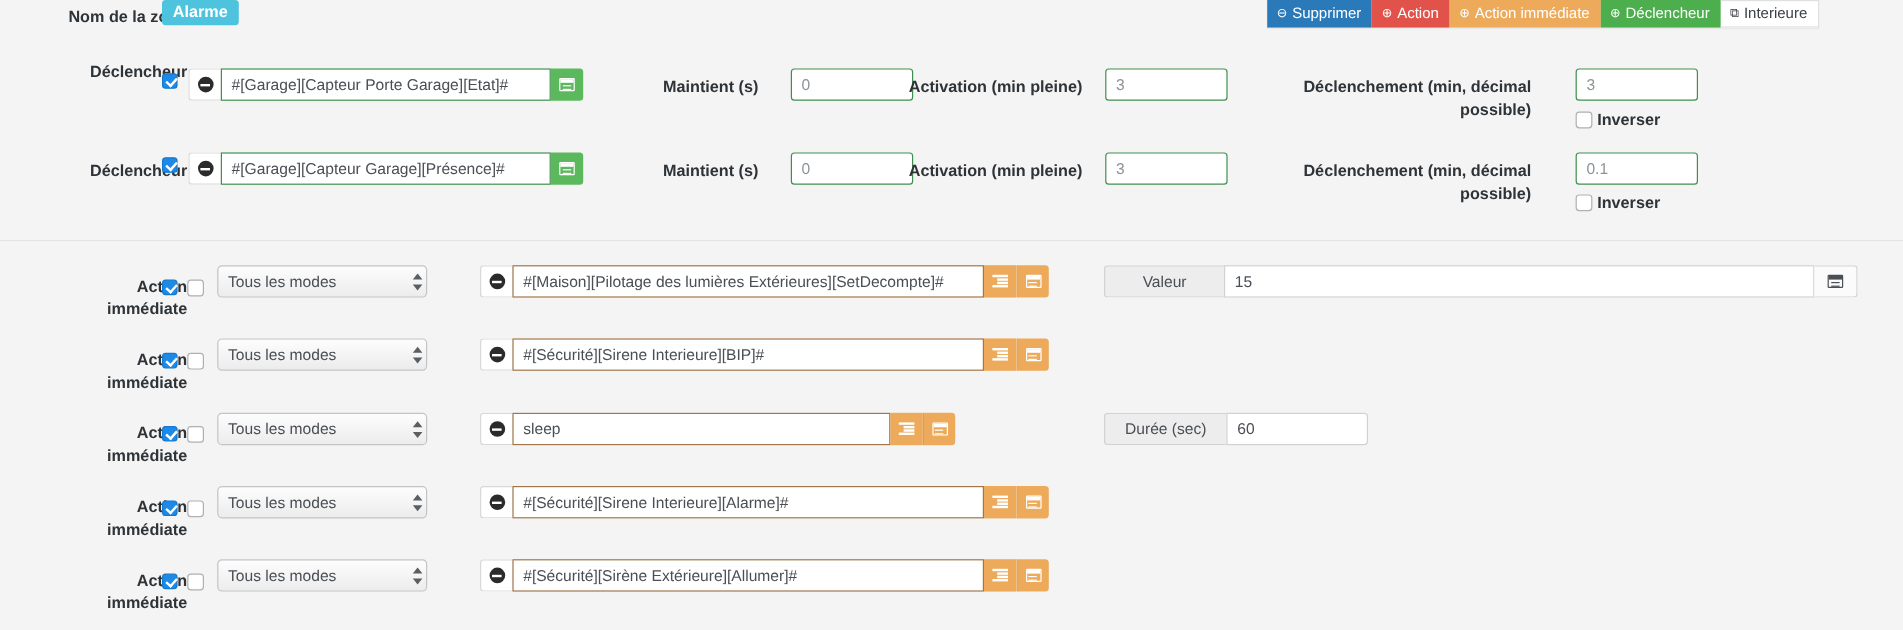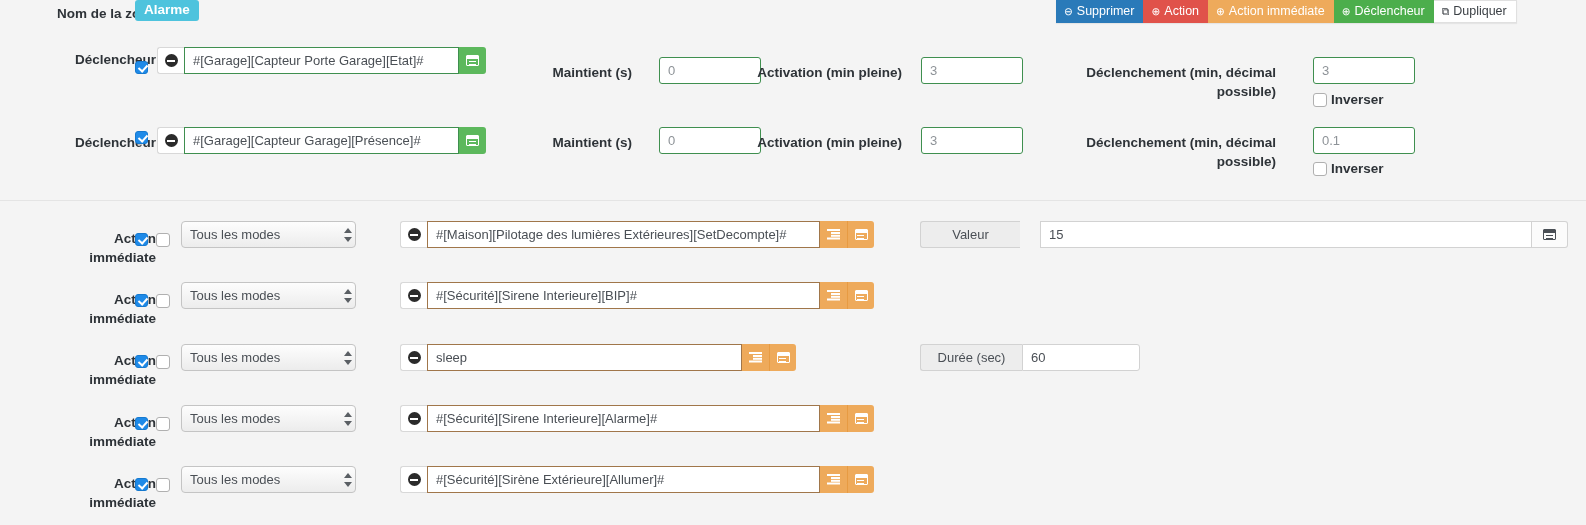--- a/index.html
+++ b/index.html
@@ -261,30 +261,30 @@
     <div class="btn btn-immediate">
       <span class="gi">⊕</span>
       <span>Action immédiate</span>
     </div>
     <div class="btn btn-declench">
       <span class="gi">⊕</span>
       <span>Déclencheur</span>
     </div>
     <div class="btn btn-dupliquer">
       <span class="gi">⧉</span>
-      <span>Dupliquer</span>
+      <span>Interieure</span>
     </div>
   </div>
 
   <div class="lbl" style="left:0; top:4px; width:108px;">Nom de la zone</div>
   <div class="badge-zone" style="left:135px; top:0px;">Alarme</div>
 
   <div class="lbl" style="left:0; top:50px; width:108px;">Déclencheur</div>
   <div class="cbx on" style="left:135px; top:61px;"></div>
-  <div class="igroup" style="left:157px; top:47px;">
+  <div class="igroup" style="left:157px; top:57px;">
     <div class="minus-addon">
       <span class="minus-glyph"></span>
     </div>
     <input class="txt" style="width: 275px;" value="#[Garage][Capteur Porte Garage][Etat]#">
     <div class="addon-btn addon-green r3">
       <span class="ico-listalt"></span>
     </div>
   </div>
   <div class="lbl" style="left:452px; top:63px; width:132px;">Maintient (s)</div>
   <input class="numin" style="left: 659px; top: 57px; width: 102px;" value="0">
@@ -333,21 +333,21 @@
     <input class="txt amber" style="width: 393px;" value="#[Maison][Pilotage des lumières Extérieures][SetDecompte]#">
     <div class="addon-btn addon-orange">
       <span class="ico-indent"></span>
     </div>
     <div class="addon-btn addon-orange r3">
       <span class="ico-listalt"></span>
     </div>
   </div>
   <div class="vgroup" style="left:920px; top:221px;">
     <div class="vlabel" style="width:100px;">Valeur</div>
-    <input class="vinput" style="width: 492px; margin-left: 20px;" value="15">
+    <input class="vinput" style="width: 492px;" value="15">
     <div class="vbtn">
       <span class="ico-listalt dark"></span>
     </div>
   </div>
 
   <div class="lbl" style="left:0; top:290px; width:108px;">Action immédiate</div>
   <div class="cbx on" style="left:135px; top:294px;"></div>
   <div class="cbx-plain" style="left:156px; top:294px;"></div>
   <div class="sel" style="left:181px; top:282px;">Tous les modes</div>
   <span class="sel-arrows" style="left:344px; top:289px;"></span>

